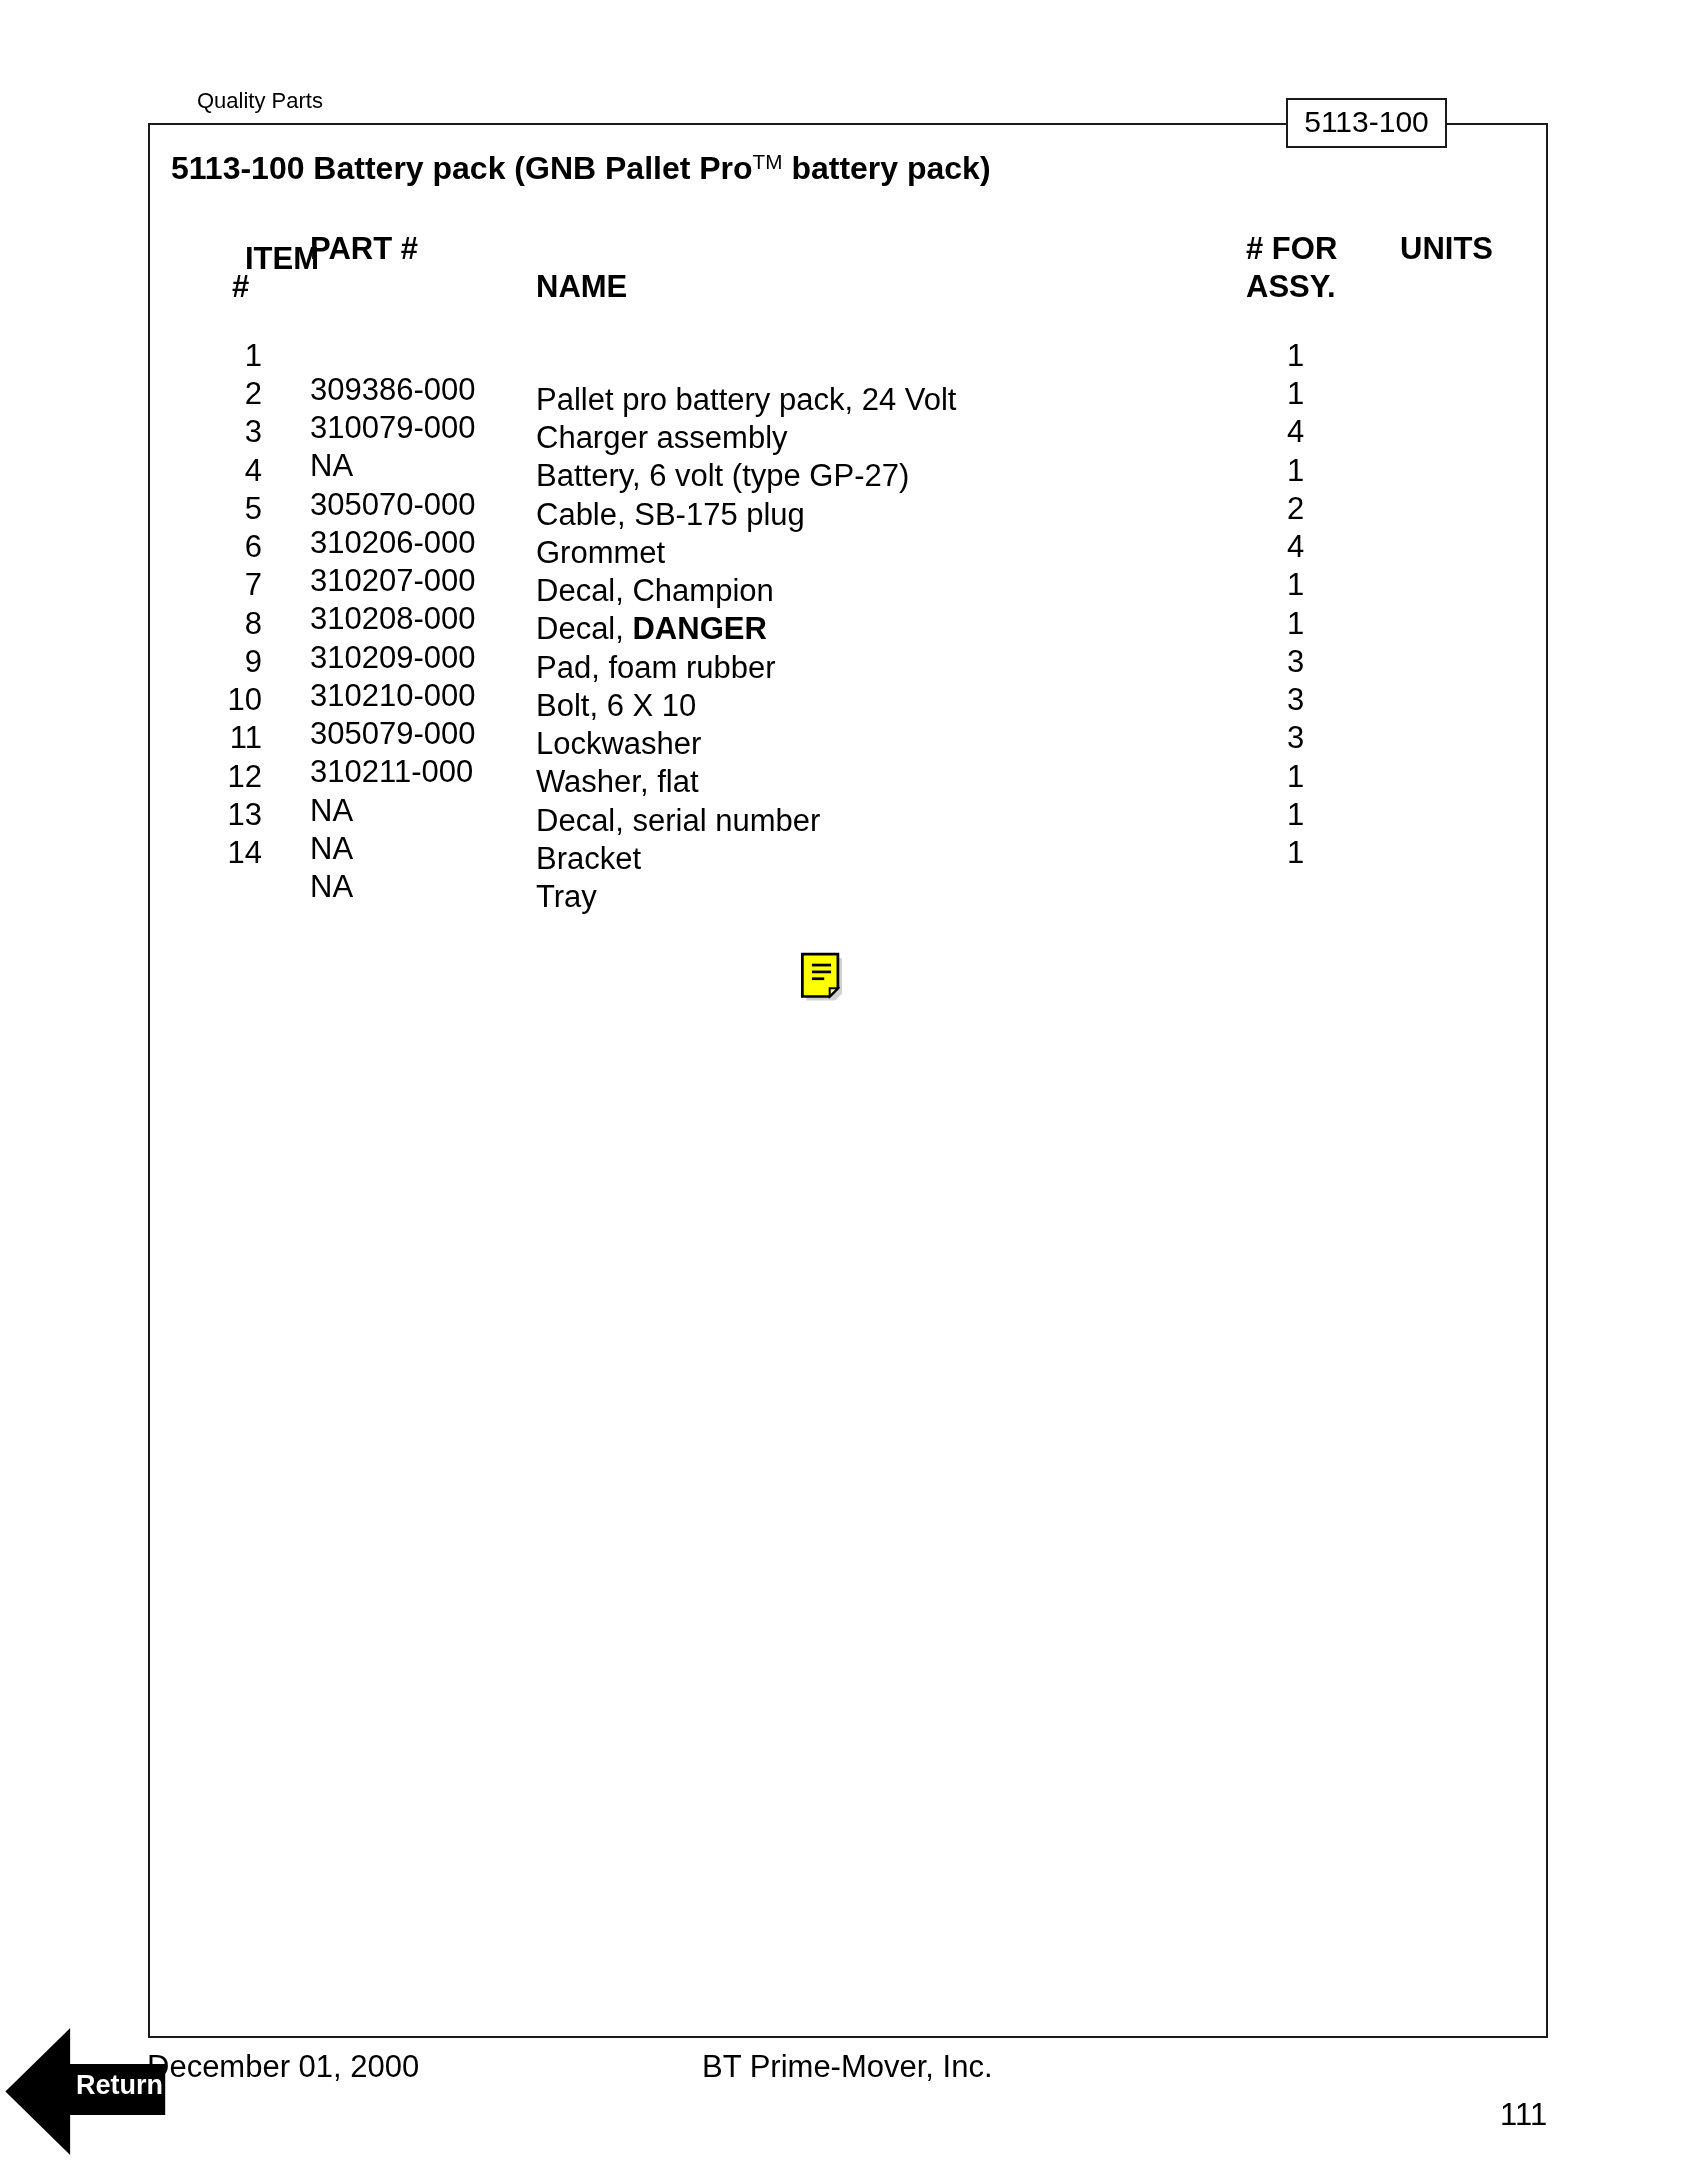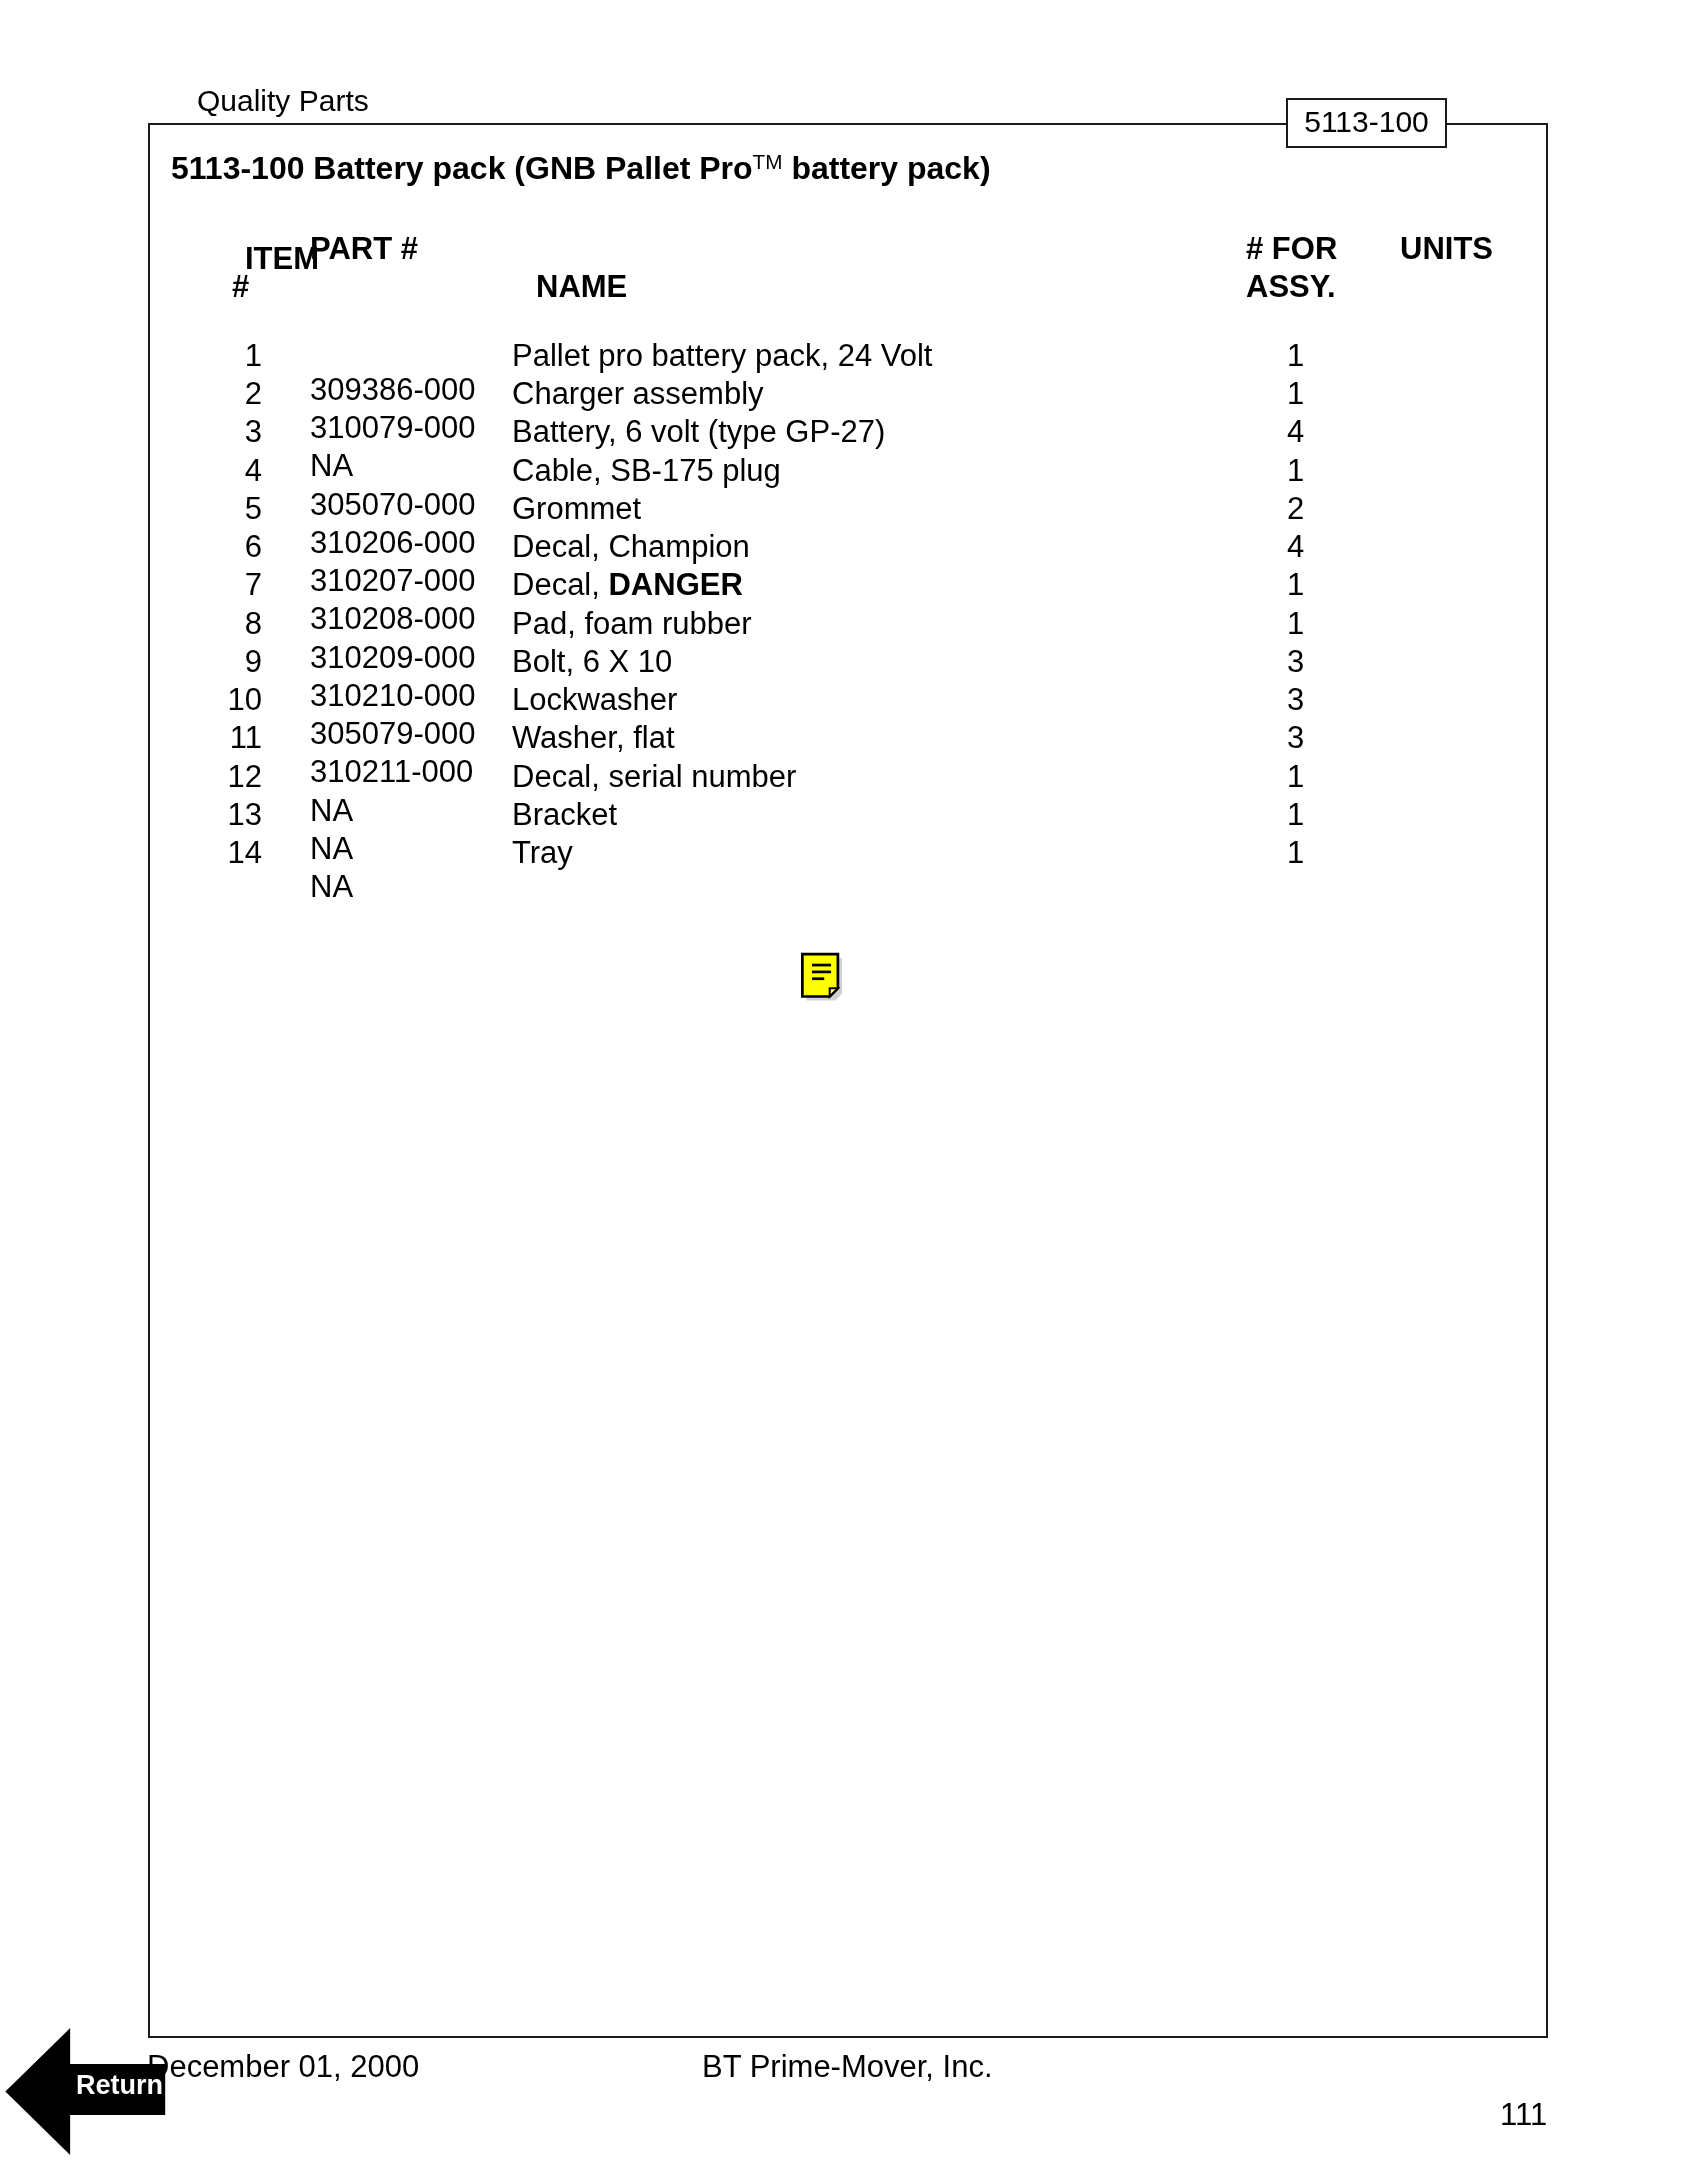--- a/index.html
+++ b/index.html
@@ -1,32 +1,32 @@
 <!DOCTYPE html>
 <html style="font-size:11px"><head>
 <meta charset="utf-8">
 <style>
   html, body { margin:0; padding:0; background:#ffffff; }
   body { width:1687px; height:2183px; position:relative; overflow:hidden;
          font-family:"Liberation Sans", sans-serif; color:#000; }
   .abs { position:absolute; }
-  .header-label { left:197px; top:83px; font-size:30px; line-height:36px; }
+  .header-label { left:197px; top:83px; font-size:22px; line-height:36px; }
   .frame { left:148px; top:123px; width:1400px; height:1915px;
            border:2.1px solid #1a1a1a; box-sizing:border-box; }
   .id-box { left:1286px; top:98px; width:161px; height:50px; background:#fff;
             border:2.1px solid #1a1a1a; box-sizing:border-box;
             font-size:30px; line-height:44px; text-align:center; }
   .title { left:171px; top:142px; font-size:32px; font-weight:bold; line-height:39px; white-space:nowrap; }
   .title sup { font-size:20.7px; font-weight:normal; vertical-align:9.6px; }
   .th { font-size:31px; font-weight:bold; line-height:39px; white-space:nowrap; }
   .row { position:absolute; left:0; width:1687px; height:39px; font-size:31px; line-height:39px; }
   .row span { position:absolute; white-space:nowrap; }
   .c-item { left:207px; width:55px; text-align:right; }
   .c-part { left:310px;margin-top:34px; }
-  .c-name { left:512px; }
+  .c-name { left:536px;margin-top:44px; }
   .c-qty  { left:1275px; width:41px; text-align:center; }
   .name-bold { font-weight:bold; }
   .note-icon { left:801px; top:951px; width:41px; height:50px; }
   .footer { top:2047px; font-size:31px; line-height:39px; white-space:nowrap; }
   .return-btn { left:4.1px; top:2028px; width:248px; height:127px; cursor:pointer; }
   .return-label { position:absolute; left:72px; top:33px; color:#fff; font-size:27px;
                   font-weight:bold; line-height:48px; }
 </style>
 </head>
 <body>

